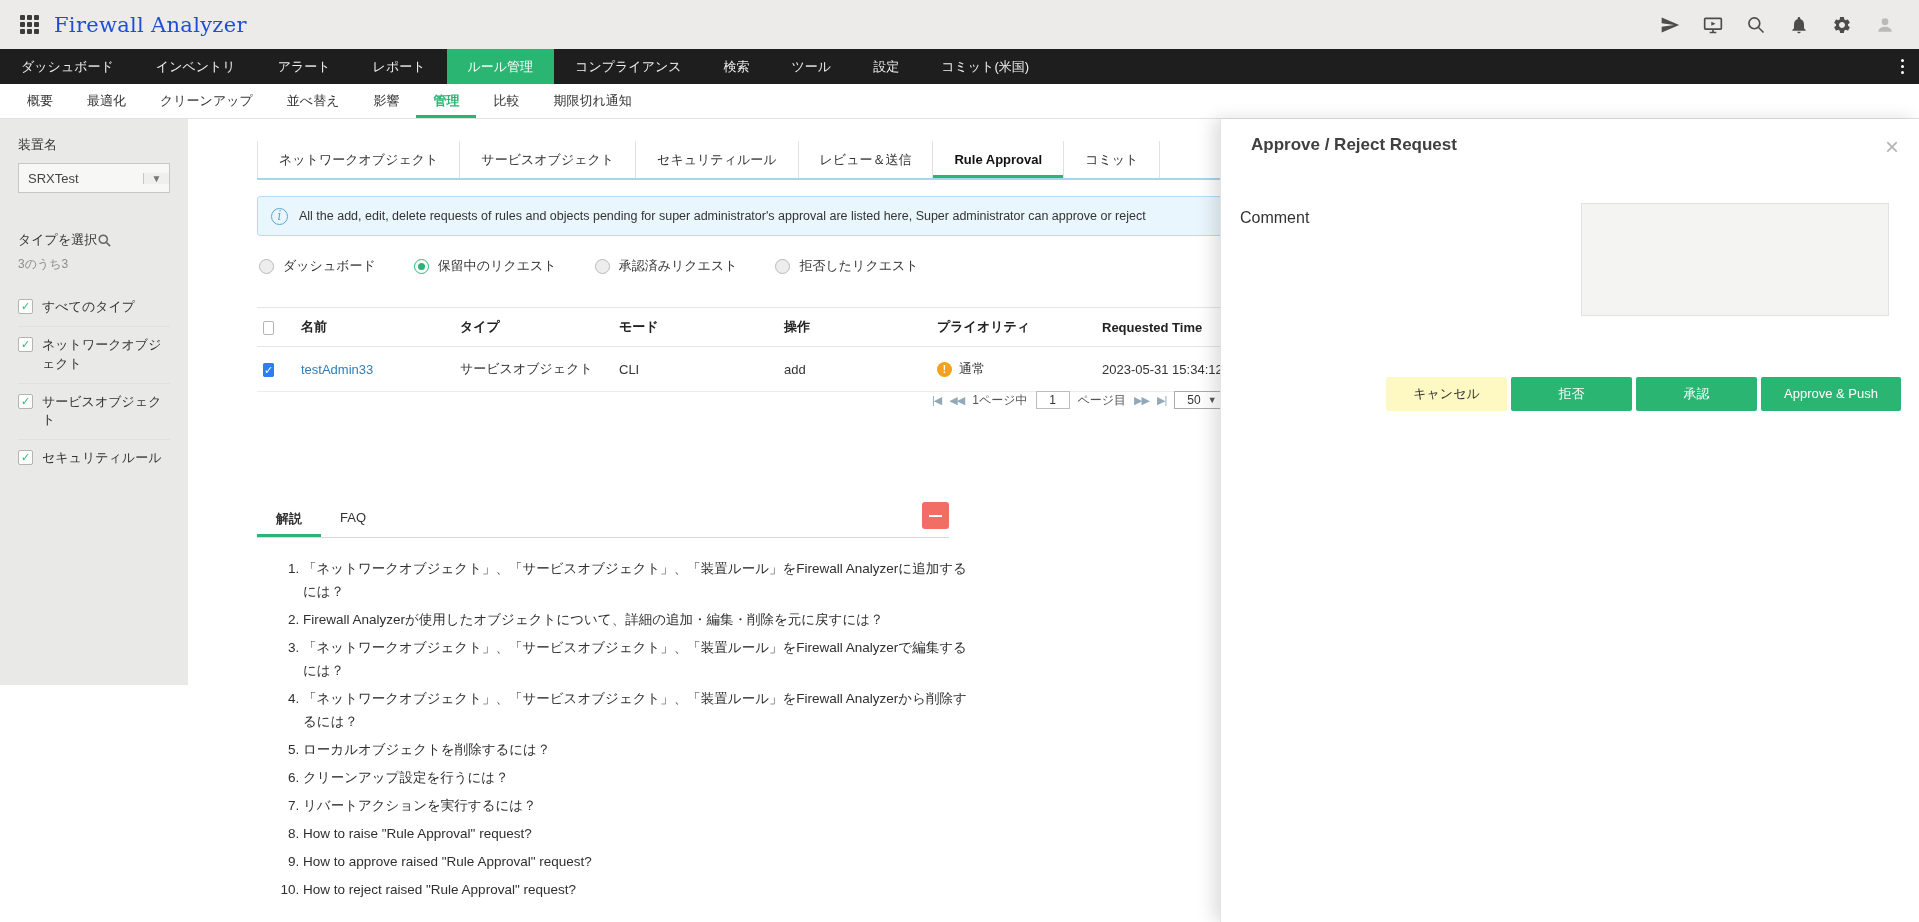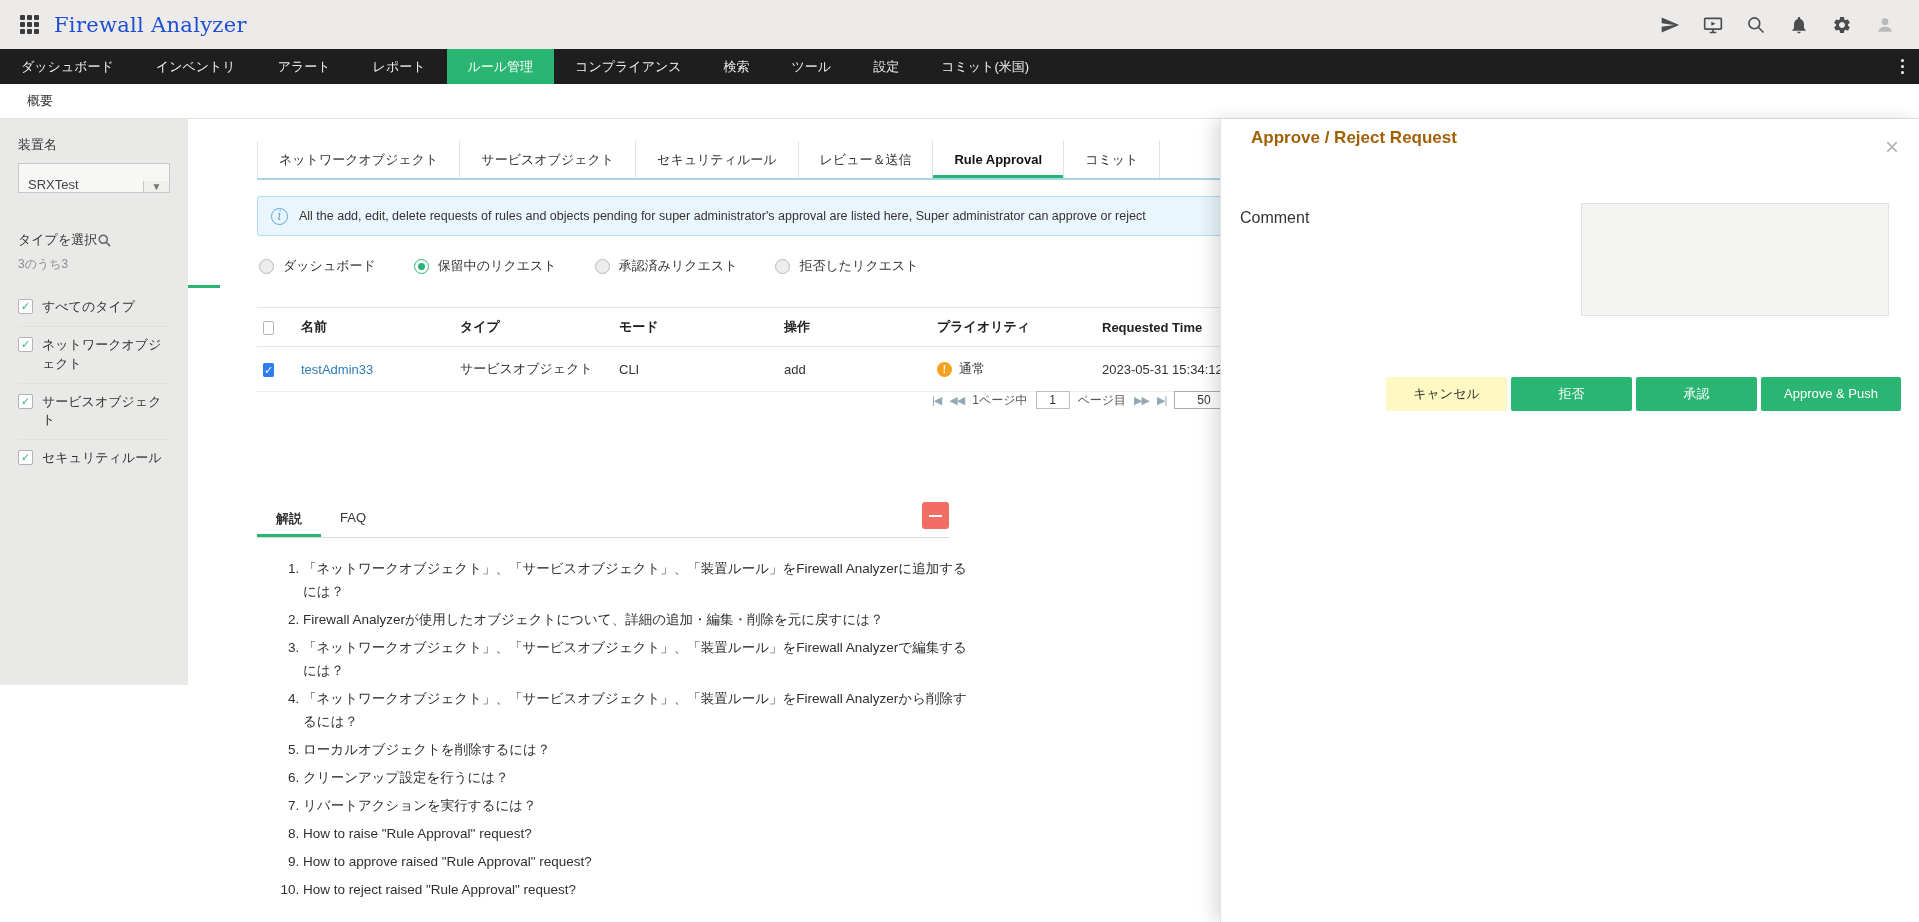--- a/index.html
+++ b/index.html
@@ -22,28 +22,28 @@
   .ticon.light{color:#b9b9b9;}
 
   
   .mainnav{position:absolute; top:49px; left:0; right:0; height:35px; background:var(--nav-bg); display:flex;}
   .nav-item{color:#efefef; font-size:13px; line-height:35px; padding:0 21px; cursor:pointer; white-space:nowrap;}
   .nav-item.active{background:var(--accent); color:#fff;}
   .kebab{margin-left:auto; width:34px; display:flex; flex-direction:column; align-items:center; justify-content:center; gap:3px; cursor:pointer;}
   .kebab i{width:3px;height:3px;background:#fff;border-radius:50%;}
 
   
-  .subnav{position:absolute; top:84px; left:0; right:0; height:35px; background:#fff; border-bottom:1px solid #e2e2e2; display:flex; padding-left:10px;flex-direction:column;}
+  .subnav{position:absolute; top:84px; left:0; right:0; height:35px; background:#fff; border-bottom:1px solid #e2e2e2; display:flex; padding-left:10px;}
   .subnav-item{font-size:13px; color:#333; line-height:34px; padding:0 17px; cursor:pointer; white-space:nowrap;}
   .subnav-item.active{color:var(--accent); font-weight:700; box-shadow:inset 0 -3px 0 var(--accent);}
 
   
   .sidebar{position:absolute; left:0; top:119px; width:188px; height:566px; background:#e9e9e8; padding:17px 18px;}
   .side-label{font-size:13px; color:#333;}
-  .device-select{margin-top:9px; height:30px; border:1px solid #c7c7c7; background:#f7f7f6; display:flex; align-items:flex-end; cursor:pointer;}
+  .device-select{margin-top:9px; height:30px; border:1px solid #c7c7c7; background:#f7f7f6; display:flex; align-items:center; cursor:pointer;}
   .device-select .val{flex:1; padding-left:9px; font-size:13px; color:#444; display:flex; align-items:center;}
   .device-select .arrow{width:26px; border-left:1px solid #c7c7c7; display:flex; align-items:center; justify-content:center; color:#777; font-size:10px; background:#efefee;}
   .type-head{margin-top:38px; display:flex; align-items:center; }
   .sicon{width:15px;height:15px;color:#666;cursor:pointer;}
   .type-count{margin-top:7px; font-size:12px; color:#8d8d8d;}
   .type-list{margin-top:16px;}
   .type-item{display:flex; align-items:flex-start; gap:9px; padding:9px 0; cursor:pointer;}
   .type-item + .type-item{border-top:1px solid #e0e0df;}
   .cb{width:15px;height:15px; background:#fff; border:1px solid #b4b4b4; color:var(--accent);
       font-size:11px; font-weight:700; line-height:13px; text-align:center; flex:none; border-radius:2px; margin-top:1px;}
@@ -76,38 +76,38 @@
   .req-table td{font-size:13px; color:#333; padding:13px 6px; border-bottom:1px solid #ececec; white-space:nowrap;}
   .link{color:var(--link); cursor:pointer;}
   .warn-badge{display:inline-flex; align-items:center; gap:7px;}
   .warn-icon{width:15px;height:15px;border-radius:50%;background:var(--warning); color:#fff; font-size:10px;
              font-weight:700; display:inline-flex; align-items:center; justify-content:center; flex:none;}
 
   .pagination{position:absolute; left:712px; top:272px; display:flex; align-items:center; gap:8px; color:#93a9b8; font-size:11px;}
   .pg-btn{cursor:pointer; letter-spacing:-1px; white-space:nowrap;}
   .pg-text{color:#555; font-size:12px; letter-spacing:0;}
   .pg-input{width:34px; height:18px; border:1px solid #bdbdbd; text-align:center; font-size:12px; color:#333; padding:0;}
-  .pg-size{border:1px solid #ababab; background:#fff; font-size:12px; color:#333; padding:1px 22px;
+  .pg-size{border:1px solid #ababab; background:#fff; font-size:12px; color:#333; padding:1px 12px;
            display:inline-flex; gap:7px; align-items:center; cursor:pointer; letter-spacing:0;}
   .pg-size .caret{font-size:9px; color:#555;}
 
   .help-strip{position:relative; margin:109px 0 0 37px; width:692px; border-bottom:1px solid #d9d9d9; display:flex;}
   .help-tab{font-size:13px; color:#333; padding:9px 19px; cursor:pointer;}
   .help-tab.active{font-weight:700; box-shadow:inset 0 -3px 0 var(--accent);}
   .minus-btn{position:absolute; right:0; top:1px; width:27px; height:27px; background:var(--danger);
              border-radius:3px; cursor:pointer; display:flex; align-items:center; justify-content:center;}
   .minus-btn i{width:13px; height:2px; background:#fff; display:block;}
 
   ol.faq{margin:19px 0 0 37px; padding-left:46px; width:710px; font-size:13.5px; color:#2f2f2f;}
   ol.faq li{margin-bottom:5px; line-height:23px; cursor:pointer;}
 
   
   .panel{position:absolute; left:1220px; top:119px; width:699px; bottom:0; background:#fff;
          border-left:1px solid #e3e3e3; box-shadow:-7px 0 16px rgba(0,0,0,.13);}
-  .panel-title{position:absolute; left:30px; top:9px; font-size:17px; font-weight:700; color:#a16207;}
+  .panel-title{position:absolute; left:30px; top:16px; font-size:17px; font-weight:700; color:#404040;}
   .panel-close{position:absolute; right:20px; top:16px; font-size:24px; color:#b5b5b5; cursor:pointer; font-weight:300; line-height:1;}
   .comment-label{position:absolute; left:19px; top:90px; font-size:16px; color:#333;}
   .comment-box{position:absolute; left:360px; top:84px; width:308px; height:113px; background:#f4f4f3;
                border:1px solid #e2e2e2; resize:none;}
   .panel-actions{position:absolute; top:258px; right:18px; display:flex; gap:4px;}
   .btn{height:34px; line-height:34px; padding:0 10px; min-width:121px; text-align:center; font-size:13px;
        cursor:pointer; border:none; border-radius:2px; white-space:nowrap;}
   .btn.plain{background:#fef9c3; color:#333;}
   .btn.green{background:var(--accent); color:#fff;}
   .btn.wide{min-width:140px;}

